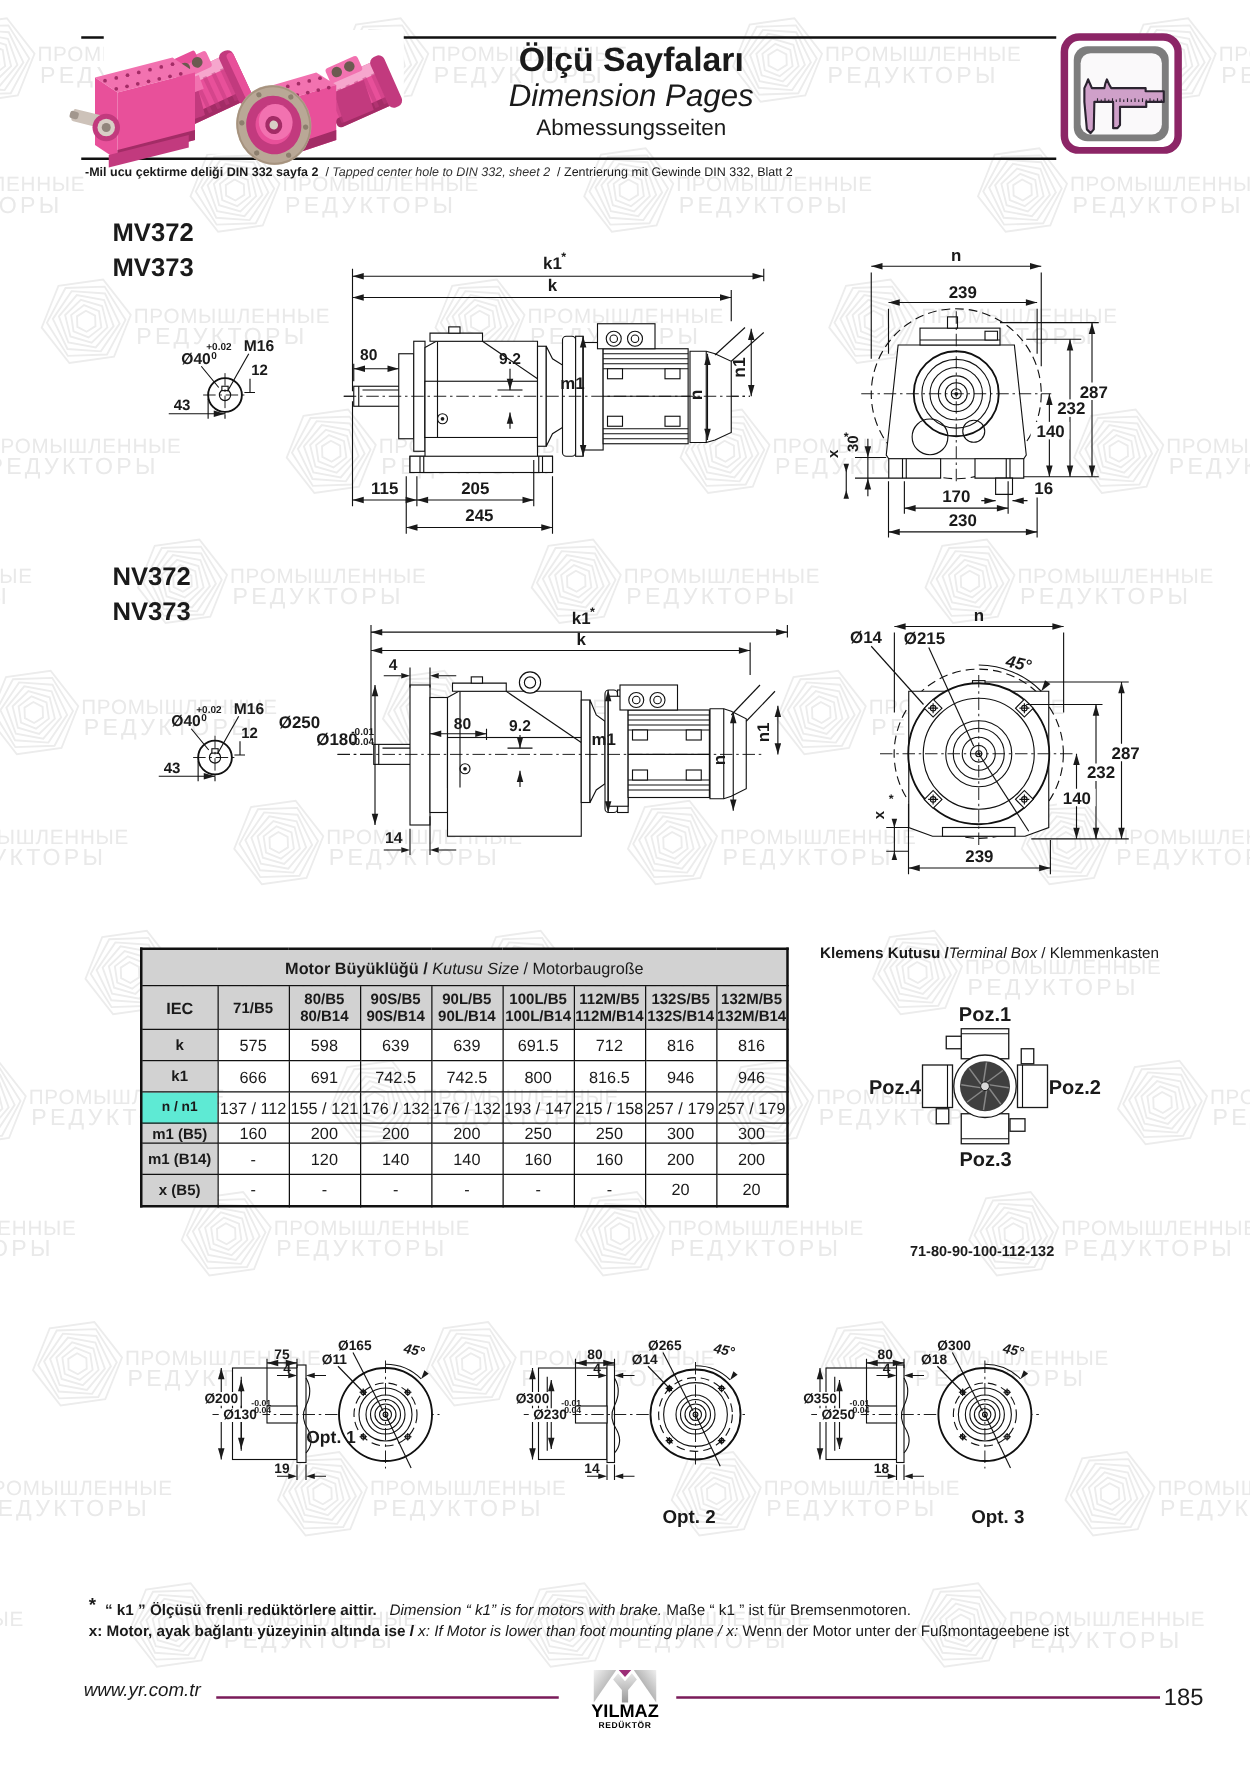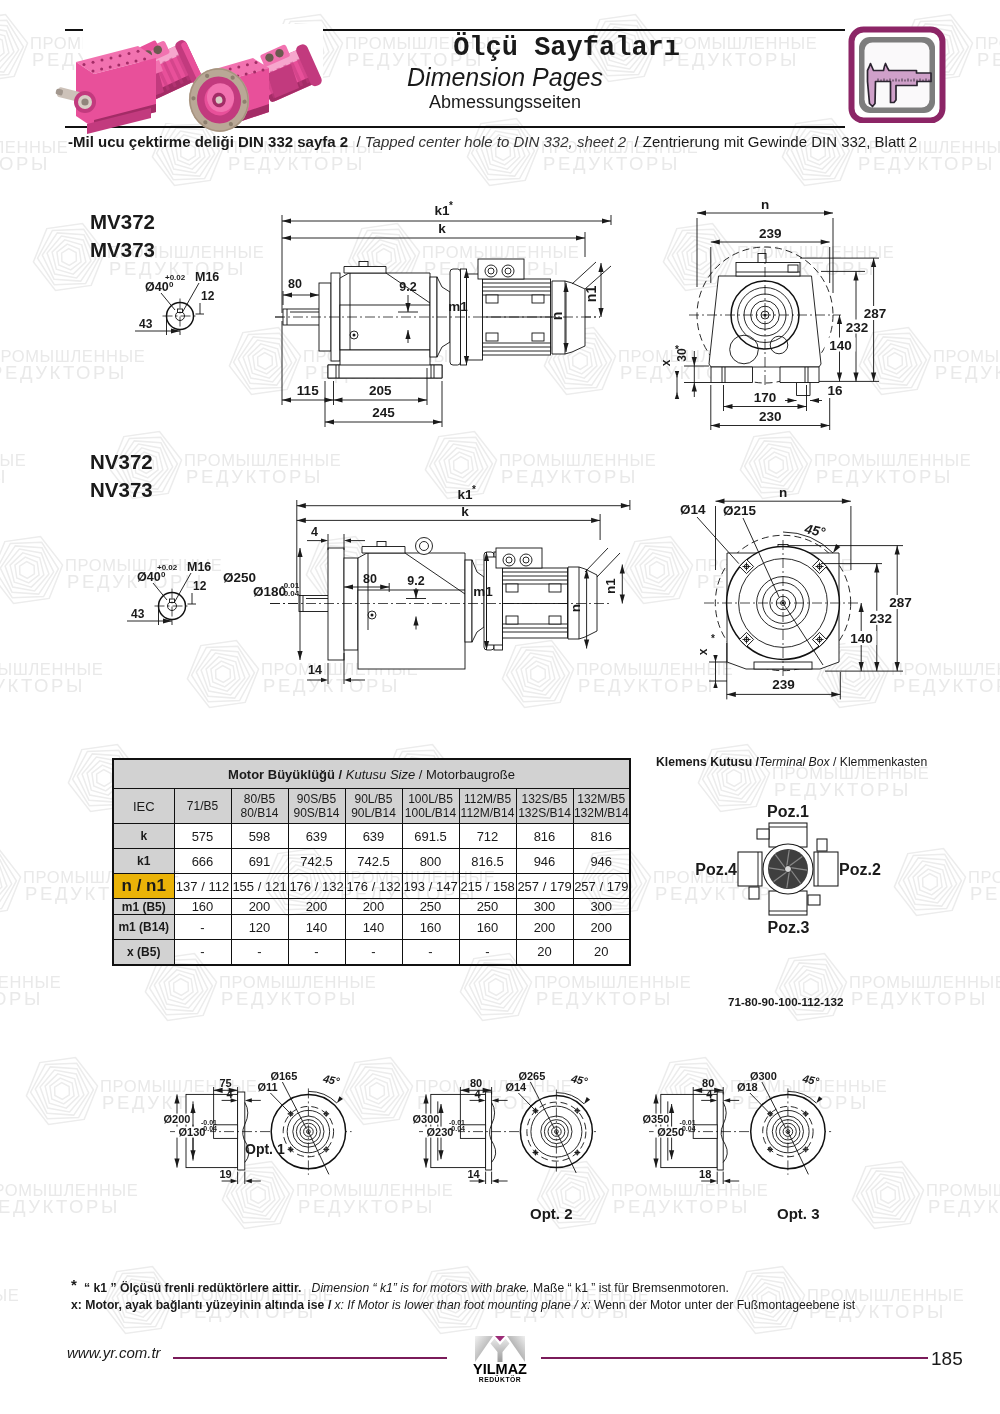--- a/index.html
+++ b/index.html
@@ -84,21 +84,21 @@
       <use href="#wmtile" x="611" y="1175"></use>
       <use href="#wmtile" x="926" y="1175"></use>
       <use href="#wmtile" x="-138" y="1280"></use>
       <use href="#wmtile" x="177" y="1280"></use>
       <use href="#wmtile" x="492" y="1280"></use>
       <use href="#wmtile" x="807" y="1280"></use>
     </svg>
 
 <div class="abs" style="left:65px;top:29px;width:780px;height:2px;background:#111;"></div>
 <div class="abs" style="left:65px;top:126px;width:780px;height:2px;background:#111;"></div>
-<div class="abs" style="left:330px;top:33px;width:350px;text-align:right;font-size:27px;font-weight:bold;font-family:Liberation Mono, monospace;">Ölçü Sayfaları</div>
+<div class="abs" style="left:330px;top:33px;width:350px;text-align:center;font-size:27px;font-weight:bold;">Ölçü Sayfaları</div>
 <div class="abs" style="left:330px;top:63px;width:350px;text-align:center;font-size:25px;font-style:italic;">Dimension Pages</div>
 <div class="abs" style="left:330px;top:92px;width:350px;text-align:center;font-size:18px;">Abmessungsseiten</div>
 
 <svg class="abs" style="left:848px;top:21px;" width="100" height="102" viewBox="0 0 100 102">
   <rect x="3.5" y="8.5" width="91" height="91" rx="12" fill="#ffffff" stroke="#8c2566" stroke-width="6"></rect>
   <rect x="11" y="16" width="76" height="76" rx="11" fill="#7d7d7d"></rect>
   <rect x="16.5" y="21.5" width="65" height="65" rx="8" fill="#faf9fa"></rect>
   <path d="M19.5 49.5 C21 46.5,22 44,22.5 42.5 C23.5 45,24.5 47,25.5 49.5 L35.5 49.5 C36 46.5,36.8 44,37.5 42.5 C38.5 45,40 48,41 49.5 L68.5 49.5 L68.5 52 L83 52 L83 60.5 L69 60.5 L69 64.5 L48 64.5 L48 79 L46 81.5 L42.5 81.5 L42.5 60.5 L27.5 60.5 L27 82.5 L24.5 85.5 L21.5 82.5 L19.5 60.5 Z" fill="#cfa0c9" stroke="#2b2430" stroke-width="1.7" stroke-linejoin="round"></path>
   <g stroke="#2b2430" stroke-width="0.9">
     <path d="M30 57.5 v3 M33 58.5 v2 M36 57.5 v3 M39 58.5 v2 M42 57.5 v3 M45 58.5 v2 M48 57.5 v3 M51 58.5 v2 M54 57.5 v3 M57 58.5 v2 M60 57.5 v3 M63 58.5 v2 M66 57.5 v3 M69 58.5 v2 M72 57.5 v3 M75 58.5 v2 M78 57.5 v3 M81 58.5 v2"></path>
@@ -195,27 +195,27 @@
         <ellipse cx="164" cy="80" rx="3.4" ry="3.7" fill="#d8cec6"></ellipse>
         <ellipse cx="188.6" cy="87.0" rx="2.1" ry="2.1" fill="#8d7f6e"></ellipse>
         <ellipse cx="170.6" cy="106.1" rx="2.1" ry="2.1" fill="#8d7f6e"></ellipse>
         <ellipse cx="146.0" cy="99.1" rx="2.1" ry="2.1" fill="#8d7f6e"></ellipse>
         <ellipse cx="139.4" cy="73.0" rx="2.1" ry="2.1" fill="#8d7f6e"></ellipse>
         <ellipse cx="157.4" cy="53.9" rx="2.1" ry="2.1" fill="#8d7f6e"></ellipse>
         <ellipse cx="182.0" cy="60.9" rx="2.1" ry="2.1" fill="#8d7f6e"></ellipse>
       </g>
     </svg>
 
-<div class="abs" style="left:68px;top:133px;font-size:15px;">
+<div class="abs" style="left:68px;top:133px;font-size:10px;">
   <span class="b">-Mil ucu çektirme deliği DIN 332 sayfa 2</span>
   <span>&nbsp;/&nbsp;</span><span class="i" style="color:#333;">Tapped center hole to DIN 332, sheet 2</span>
   <span>&nbsp;/&nbsp;</span><span>Zentrierung mit Gewinde DIN 332, Blatt 2</span>
 </div>
 
-<div class="abs b" style="left:90px;top:173px;font-size:20.5px;line-height:28px;margin-top:35px;">MV372<br>MV373</div>
+<div class="abs b" style="left:90px;top:173px;font-size:20.5px;line-height:28px;">MV372<br>MV373</div>
 <div class="abs b" style="left:90px;top:448px;font-size:20.5px;line-height:28px;">NV372<br>NV373</div>
 
 <svg class="abs" style="left:125px;top:255px;" width="110" height="95" viewBox="0 0 110 95" id="mvshaft">
       <style>.t{stroke:#111;stroke-width:0.9;fill:none;}.m{stroke:#111;stroke-width:1.5;fill:none;}.mf{stroke:#111;stroke-width:1.5;fill:#fff;}.tf{stroke:#111;stroke-width:0.9;fill:#fff;}.cl{stroke:#111;stroke-width:0.75;fill:none;stroke-dasharray:10 3 2 3;}.dash{stroke:#111;stroke-width:0.9;fill:none;stroke-dasharray:7 4;}.dt{font-family:"Liberation Sans",sans-serif;font-weight:bold;fill:#1a1a1a;}</style>
       <circle cx="55" cy="61" r="13.5" class="m"></circle>
       <circle cx="55" cy="61" r="4.5" class="t"></circle>
       <rect x="52.5" y="54" width="5" height="3.5" class="tf"></rect>
       <line x1="37.5" y1="61" x2="72.5" y2="61" class="cl"></line>
       <line x1="55" y1="43.5" x2="55" y2="78.5" class="cl"></line>
       <text x="20" y="36" class="dt" font-size="12.5">Ø40</text>
@@ -635,21 +635,21 @@
 <table class="dim" style="width:517px;border:2px solid #111;">
  <colgroup>
           <col style="width:61px">
           <col span="8" style="width:57px">
         </colgroup>
  <tbody>
           <tr>
             <td colspan="9" style="height:28px;background:#d2d2d2;font-size:13px;">
    <span class="b">Motor Büyüklüğü /</span> <span class="i">Kutusu Size</span> <span>/ Motorbaugroße</span></td>
           </tr>
- <tr style="height:35px;background:#d2d2d2;font-size:12px;font-weight:normal;">
+ <tr style="height:35px;background:#d2d2d2;font-size:12px;font-weight:bold;">
    <td style="font-size:13px;">IEC</td>
             <td>71/B5</td>
             <td>80/B5<br>80/B14</td>
             <td>90S/B5<br>90S/B14</td>
    <td>90L/B5<br>90L/B14</td>
             <td>100L/B5<br>100L/B14</td>
             <td>112M/B5<br>112M/B14</td>
    <td>132S/B5<br>132S/B14</td>
             <td>132M/B5<br>132M/B14</td>
           </tr>
@@ -669,21 +669,21 @@
    <td>666</td>
             <td>691</td>
             <td>742.5</td>
             <td>742.5</td>
             <td>800</td>
             <td>816.5</td>
             <td>946</td>
             <td>946</td>
           </tr>
  <tr style="height:25px;font-size:13px;">
-            <td class="b" style="background:#eab308;font-size:17px;">n / n1</td>
+            <td class="b" style="background:#5eead4;font-size:11px;">n / n1</td>
    <td>137 / 112</td>
             <td>155 / 121</td>
             <td>176 / 132</td>
             <td>176 / 132</td>
             <td>193 / 147</td>
             <td>215 / 158</td>
             <td>257 / 179</td>
             <td>257 / 179</td>
           </tr>
  <tr style="height:15px;font-size:13px;">

